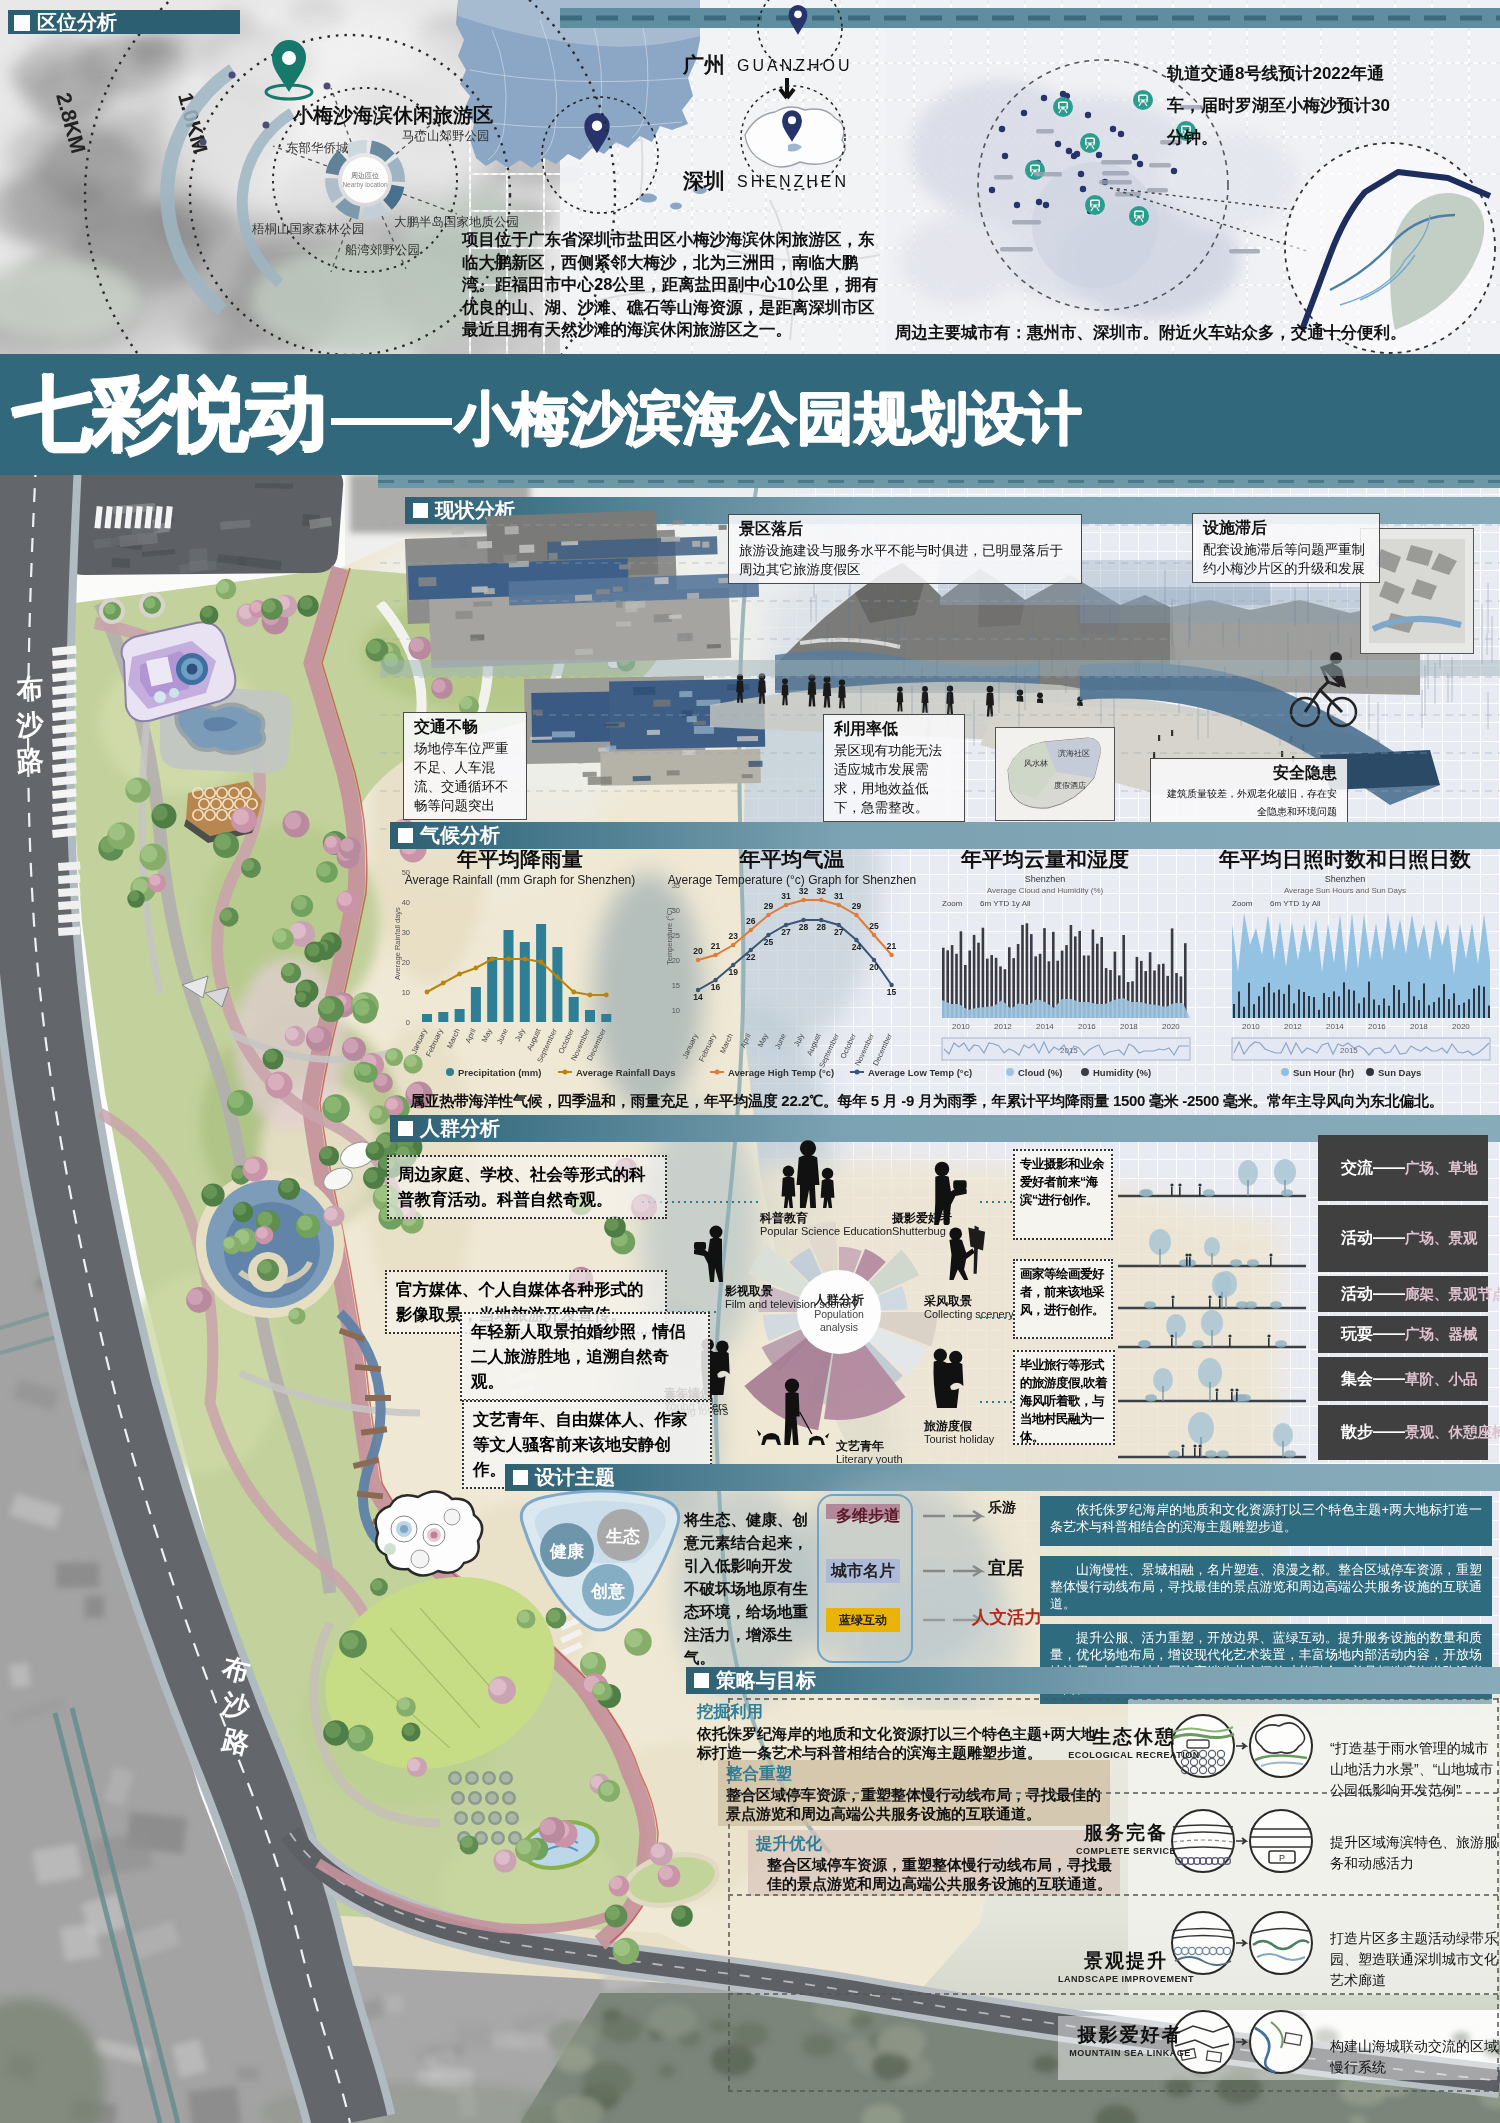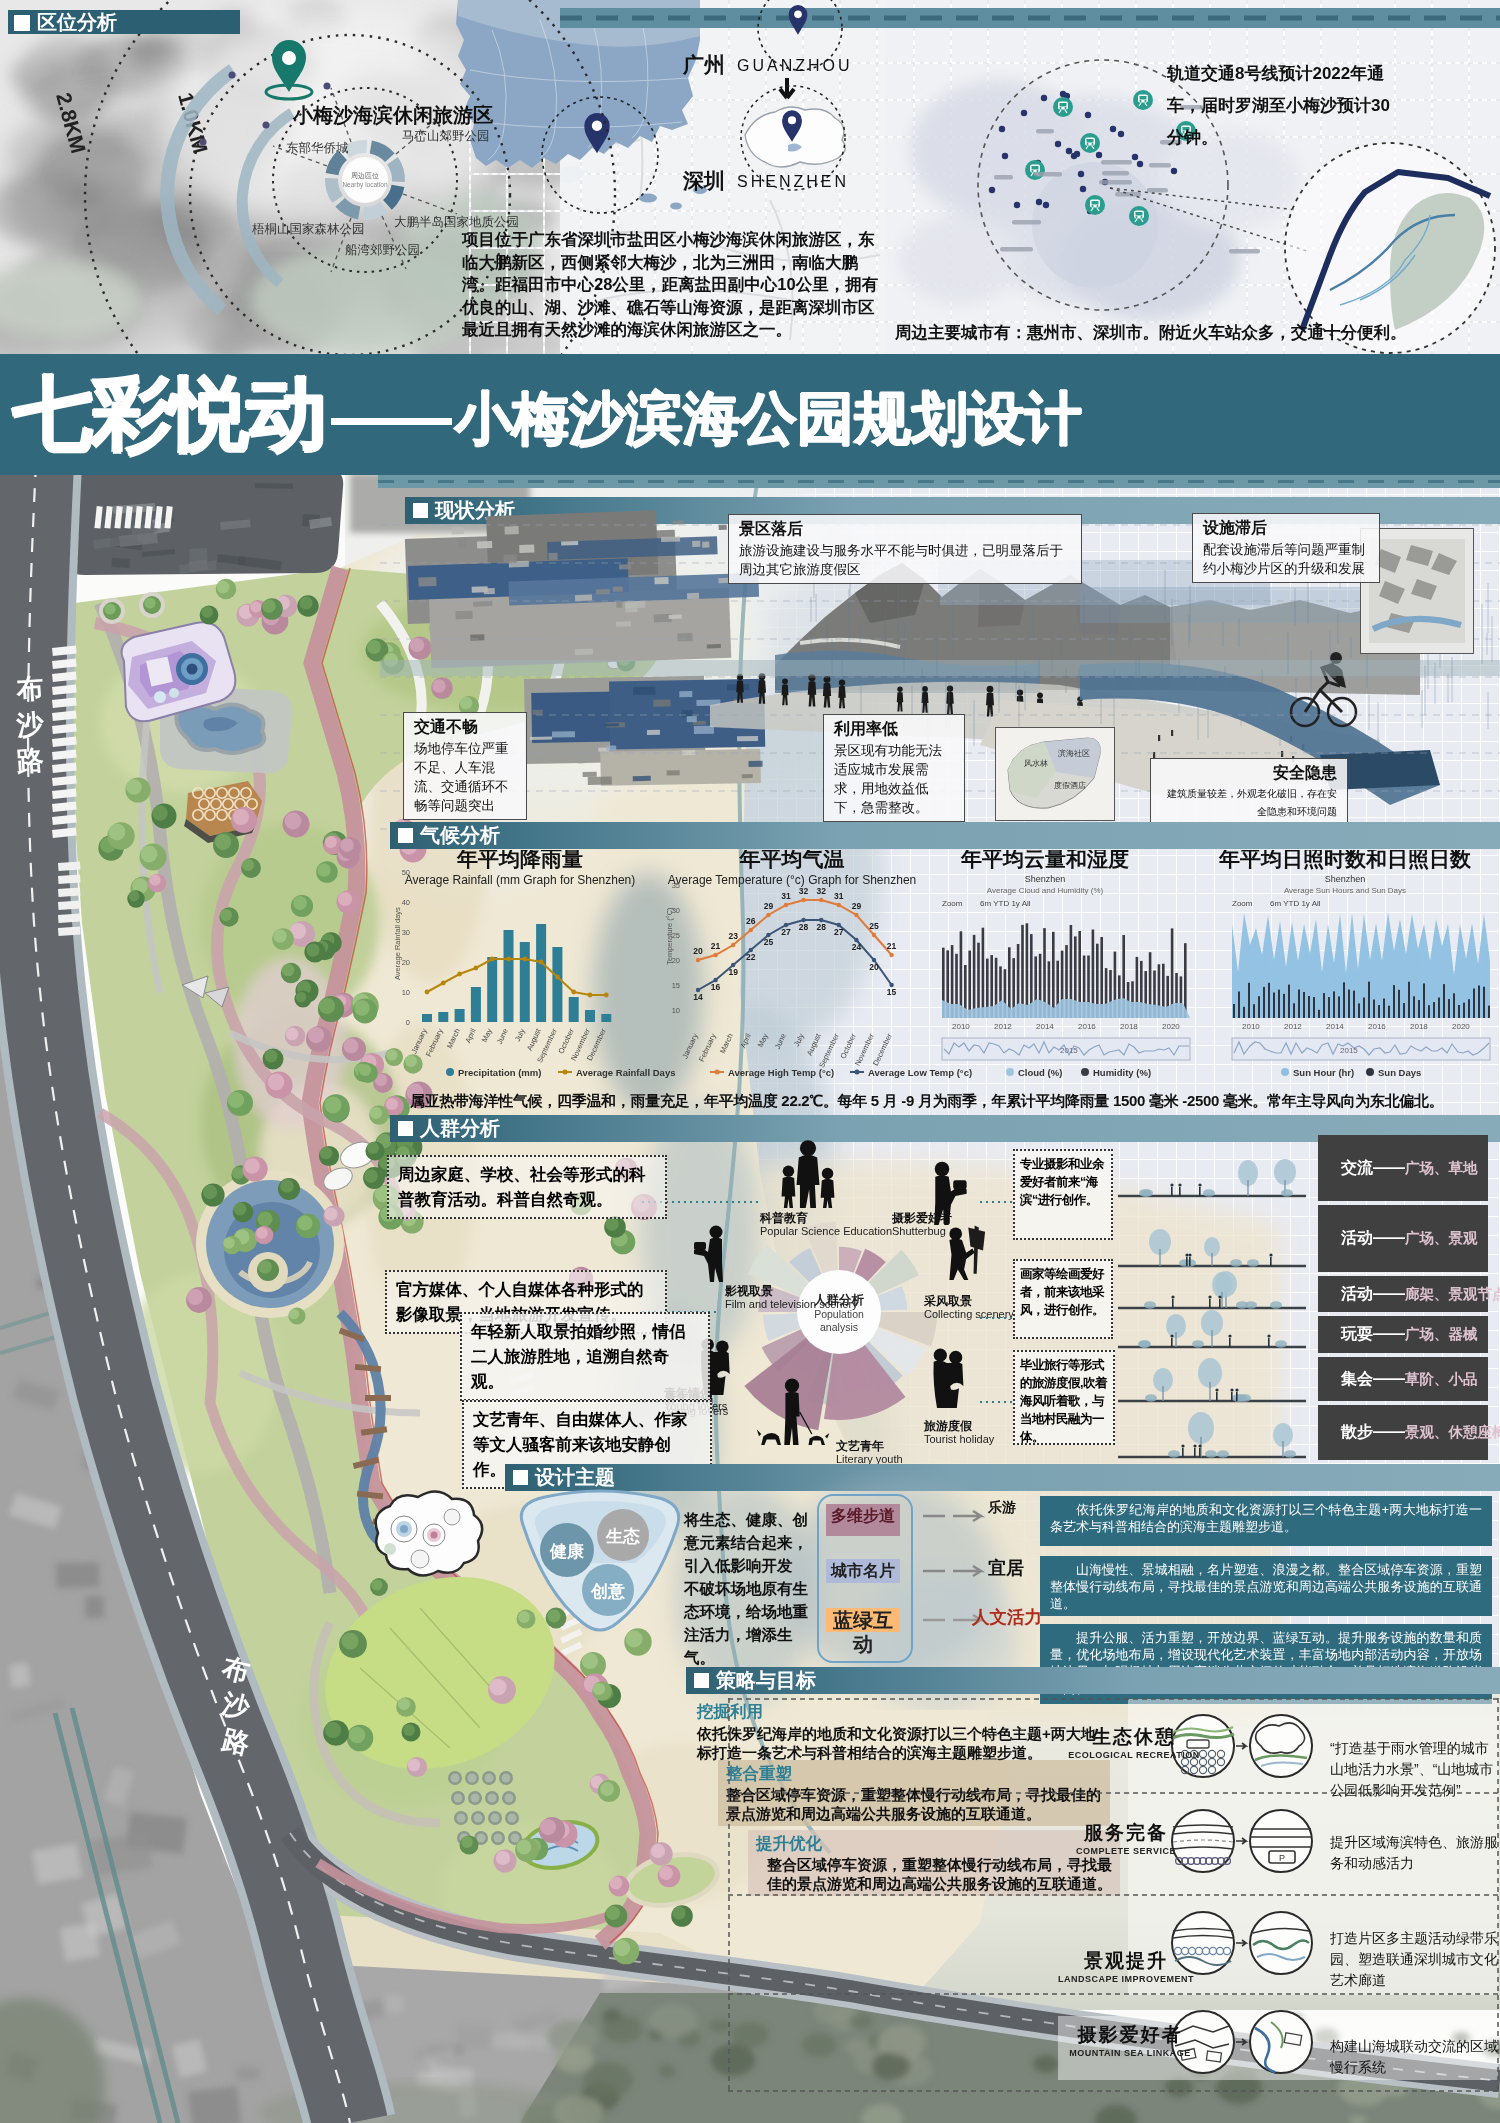--- a/index.html
+++ b/index.html
@@ -1990,23 +1990,23 @@
           <feGaussianBlur stdDeviation="14"></feGaussianBlur>
         </filter>
       </defs>
       <ellipse cx="130" cy="110" rx="110" ry="100" fill="#9fb3bf" opacity=".45" filter="url(#bw)"></ellipse>
       <ellipse cx="180" cy="170" rx="80" ry="70" fill="#b9c8d0" opacity=".5" filter="url(#bw)"></ellipse>
     </svg>
 
 <div class="abs" style="left:684px;top:1508px;width:130px;font-size:15.5px;line-height:23px;font-weight:bold;color:#111">将生态、健康、创意元素结合起来，引入低影响开发　不破坏场地原有生态环境，给场地重注活力，增添生气。</div>
 
 <div class="abs" style="left:817px;top:1494px;width:92px;height:165px;border:2.5px solid #6fa3c8;border-radius:16px"></div>
-<div class="abs" style="left:826px;top:1504px;width:74px;height:32px;background:#b2899b;color:#5a1a28;font-size:16px;font-weight:bold;text-align:center;line-height:24px">多维步道</div>
+<div class="abs" style="left:826px;top:1504px;width:74px;height:15px;background:#b2899b;color:#5a1a28;font-size:16px;font-weight:bold;text-align:right;line-height:24px">多维步道</div>
 <div class="abs" style="left:826px;top:1559px;width:74px;height:24px;background:#aebad8;color:#222;font-size:16px;font-weight:bold;text-align:center;line-height:24px">城市名片</div>
-<div class="abs" style="left:826px;top:1608px;width:74px;height:24px;background:#fdba74;color:#222;font-size:20px;font-weight:bold;text-align:center;line-height:24px">蓝绿互动</div>
+<div class="abs" style="left:826px;top:1608px;width:74px;height:24px;background:#eab308;color:#222;font-size:12px;font-weight:bold;text-align:center;line-height:24px">蓝绿互动</div>
 
 <svg class="abs" style="left:915px;top:1494px" width="130" height="150" viewBox="0 0 130 150">
 <path d="M8,22 h22 m8,0 h28 l-8,-5 m8,5 l-8,5" stroke="#888" stroke-width="2.5" fill="none"></path>
 <path d="M8,77 h22 m8,0 h28 l-8,-5 m8,5 l-8,5" stroke="#888" stroke-width="2.5" fill="none"></path>
 <path d="M8,126 h22 m8,0 h28 l-8,-5 m8,5 l-8,5" stroke="#999" stroke-width="2.5" fill="none"></path>
 </svg>
 <div class="abs" style="left:988px;top:1499px;font-size:14px;font-weight:bold;color:#111">乐游</div>
 <div class="abs" style="left:988px;top:1556px;font-size:18px;font-weight:bold;color:#111">宜居</div>
 <div class="abs" style="left:972px;top:1605px;font-size:17.5px;font-weight:bold;color:#b02a1a">人文活力</div>
 

